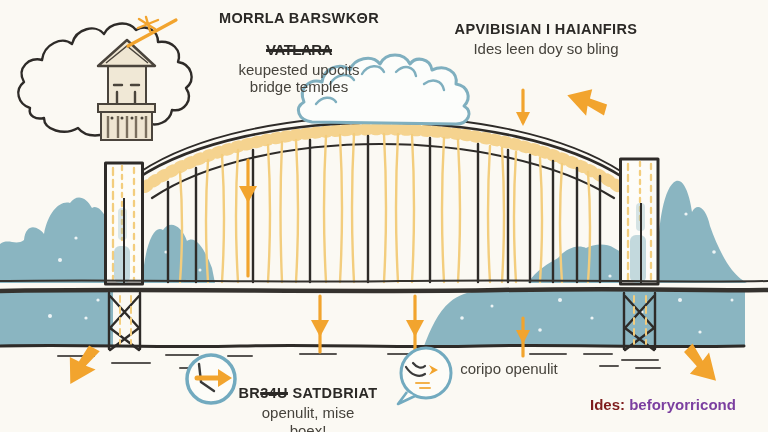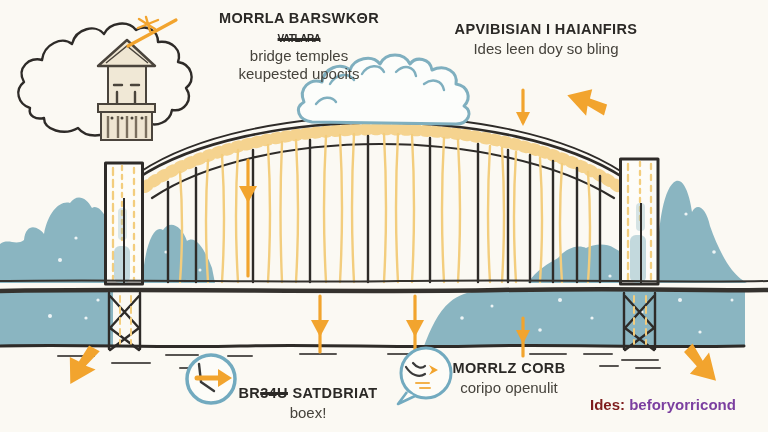--- a/index.html
+++ b/index.html
@@ -2,22 +2,22 @@
 <html><head>
 <meta charset="utf-8">
 <style>
   html,body{margin:0;padding:0;background:#e8e8e8;}
   .stage{position:relative;width:768px;height:432px;background:#fbf9f3;overflow:hidden;
          font-family:"Liberation Sans","DejaVu Sans",sans-serif;}
   svg.scene{position:absolute;inset:0;display:block;}
   .txt{position:absolute;text-align:center;line-height:1.18;color:#44413b;}
   .t-title{font-weight:bold;color:#2b2926;font-size:14.5px;letter-spacing:.4px;}
   .t-body{font-size:15px;color:#46433c;}
-  .scribble{font-size:10px;font-weight:bold;color:#2b2926;letter-spacing:-.5px;
-            text-decoration:line-through;text-decoration-thickness:3px;display:inline-block;margin:1px 0 2px;}
+  .scribble{font-size:15px;font-weight:bold;color:#2b2926;letter-spacing:-.5px;
+            text-decoration:line-through;text-decoration-thickness:3px;display:inline-block;margin:13px 0 2px;}
   .tl{left:203px;top:10px;width:192px;}
   .tr{left:436px;top:21px;width:220px;}
   .bl{left:223px;top:357px;width:170px;margin-top:28px;}
   .bm{left:425px;top:360px;width:168px;}
   .br{left:590px;top:396px;width:178px;text-align:left;font-size:15px;}
   .br .lbl{color:#7f1d1d;font-weight:bold;}
   .br .val{color:#7b3fa0;font-weight:bold;}
   .mb2{margin-bottom:2px;} .mb1{margin-bottom:1px;}
 </style>
 </head>
@@ -176,36 +176,36 @@
     <path d="M407,392 L398,404 L415,396" fill="#fdfcf8" stroke="#72aabf" stroke-width="2.6" stroke-linejoin="round"></path>
     <path d="M406,367 C411,375 419,378 425,374 M413,363 C417,368 422,369 425,366" fill="none" stroke="#3a3a3a" stroke-width="2.2" stroke-linecap="round"></path>
     <path d="M429,365 L438,370 L429,375 L432,370 Z" fill="#f2a42e"></path>
     <path d="M416,383 H429 M420,388 H430" stroke="#f2a42e" stroke-width="2" stroke-linecap="round" opacity="0.85"></path>
   </g>
 </svg>
 
 <div class="txt tl">
   <div class="t-title mb1">MORRLA BARSWKΘR</div>
   <div><span class="scribble">VATLARA</span></div>
+  <div class="t-body">keupested upocits</div>
   <div class="t-body">bridge temples</div>
-  <div class="t-body">keupested upocits</div>
 </div>
 
 <div class="txt tr">
   <div class="t-title mb2">APVIBISIAN I HAIANFIRS</div>
   <div class="t-body">Ides leen doy so bling</div>
 </div>
 
 <div class="txt bl">
   <div class="t-title mb2"><span>BR</span><span style="text-decoration:line-through;text-decoration-thickness:2.5px">34U</span><span> SATDBRIAT</span></div>
+  <div class="t-body">openulit, mise</div>
   <div class="t-body">boex!</div>
 </div>
 
 <div class="txt bm">
-  <div class="t-title mb2">MORRLZ CORB</div>
   <div class="t-body">coripo openulit</div>
 </div>
 
 <div class="txt br">
   <span class="lbl">Ides:</span>
   <span class="val">beforyorricond</span>
 </div>
 
 </div>
 

